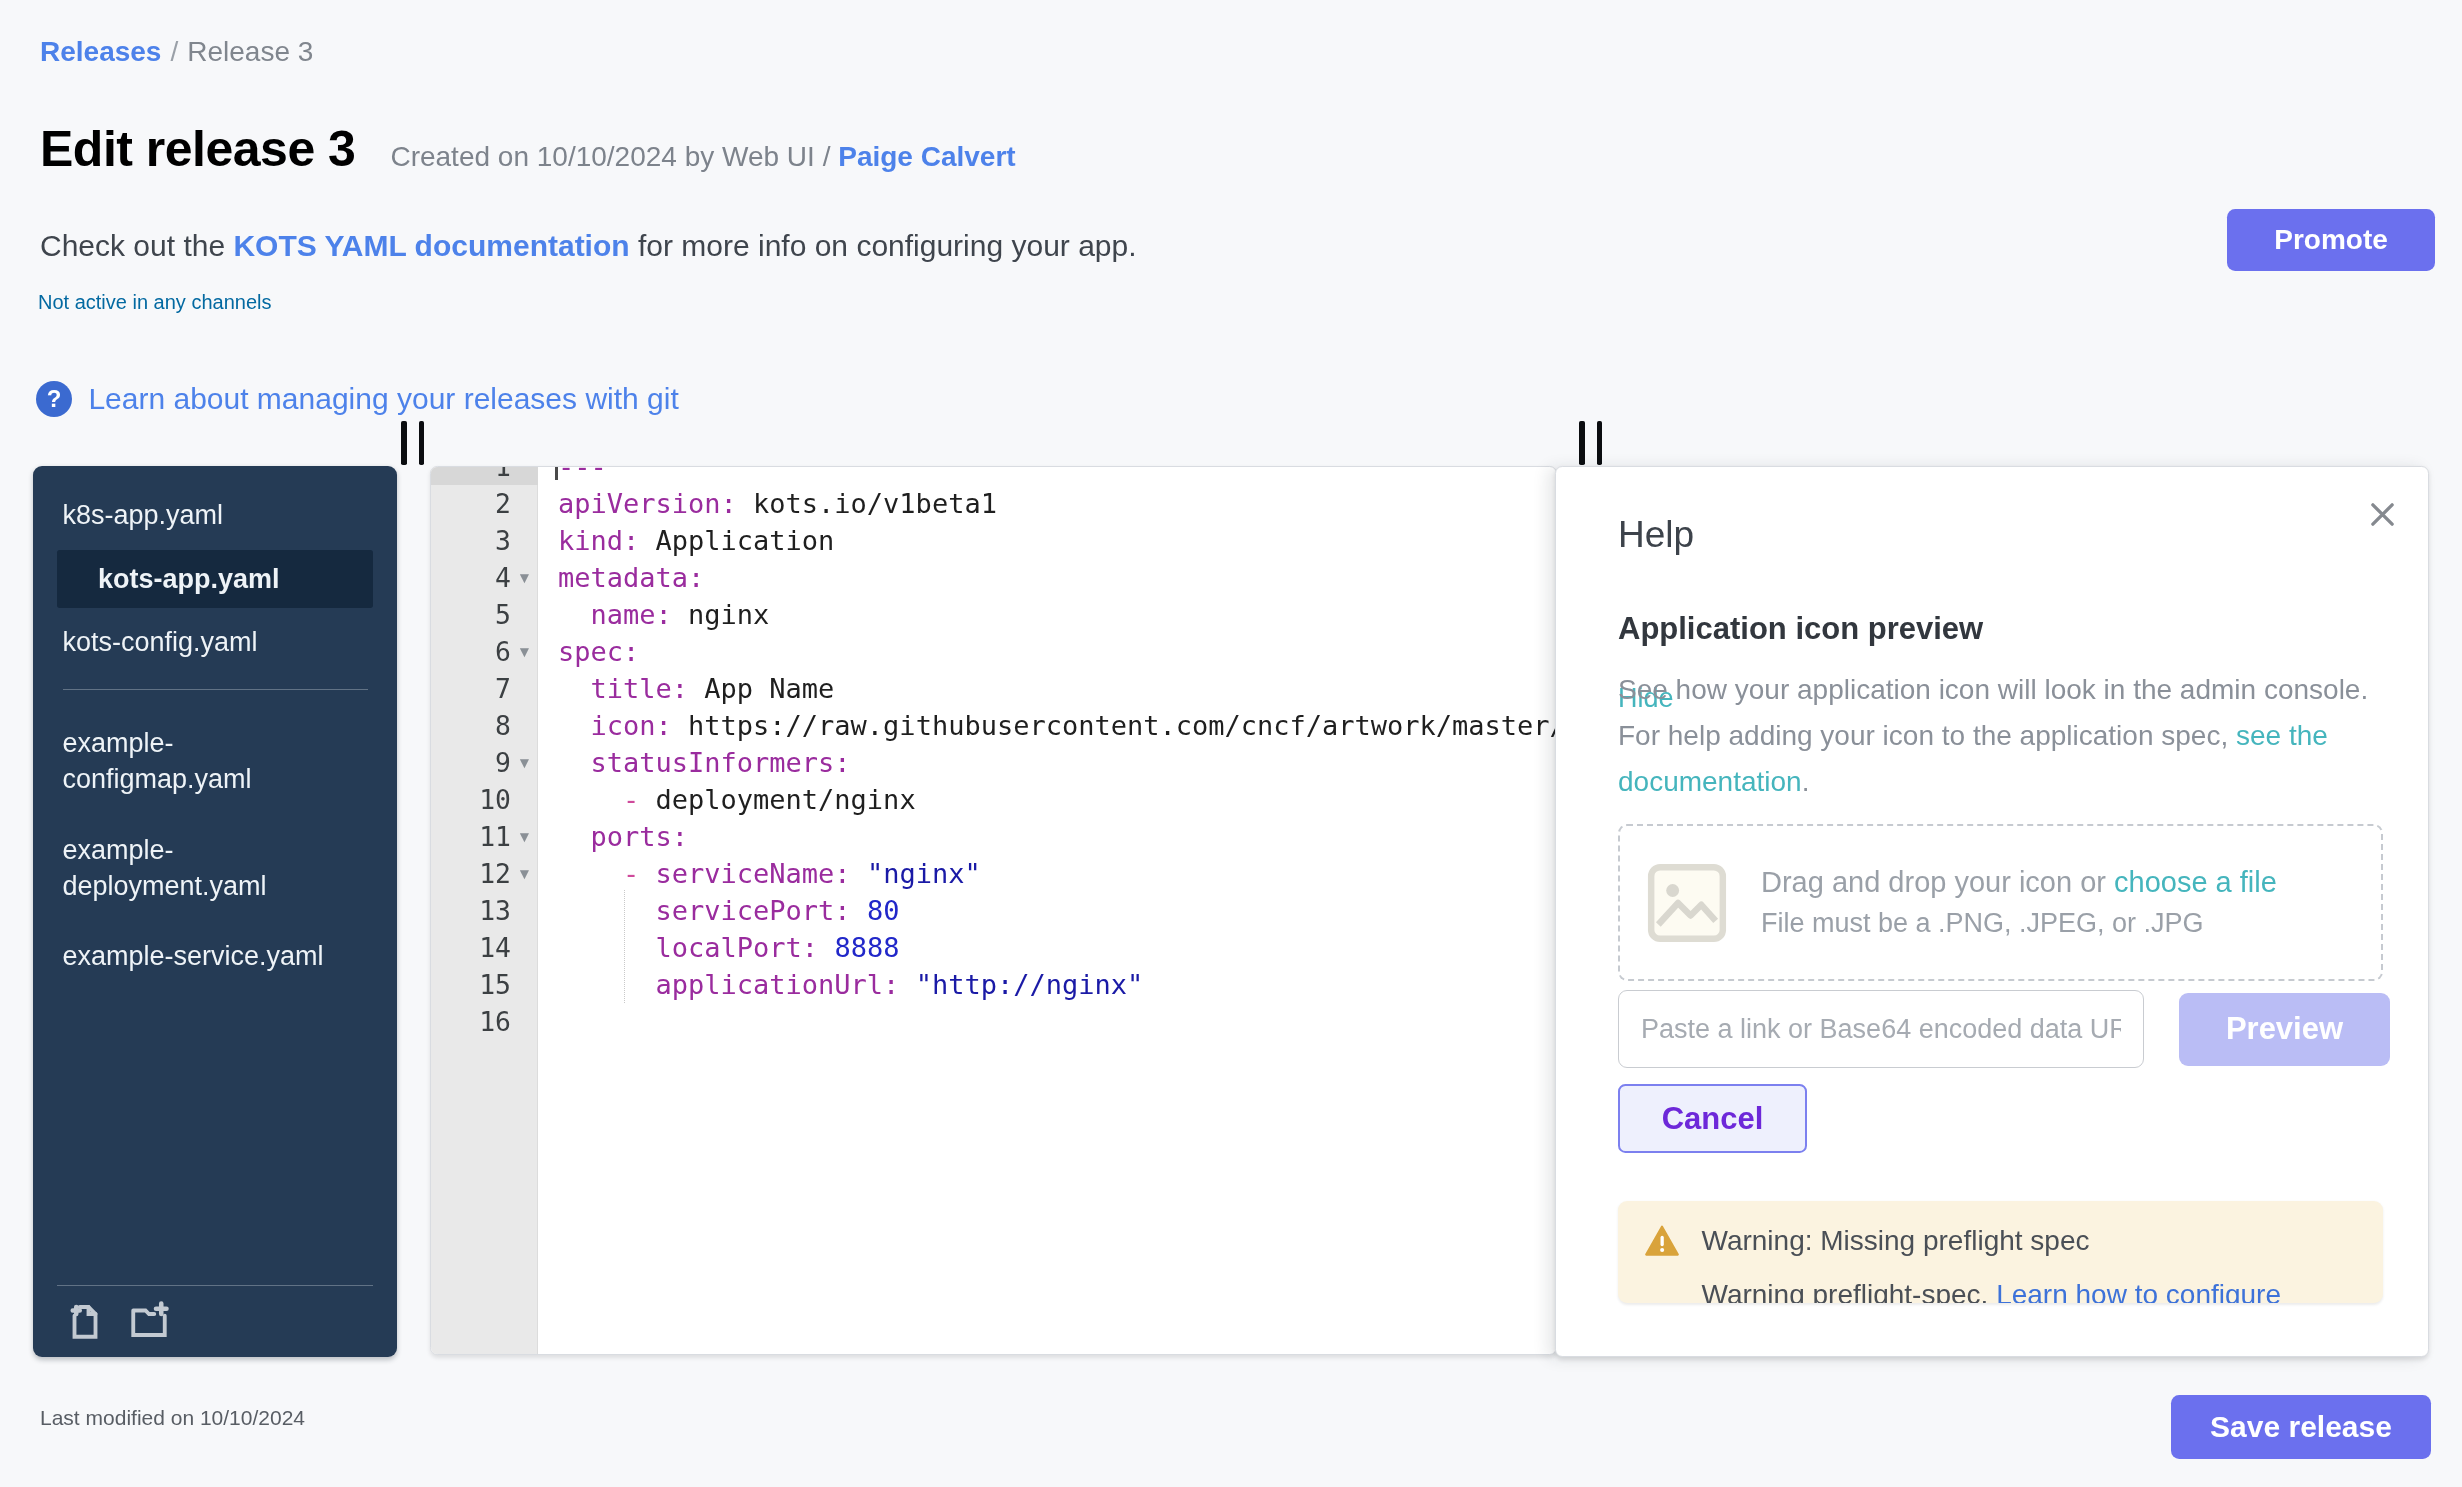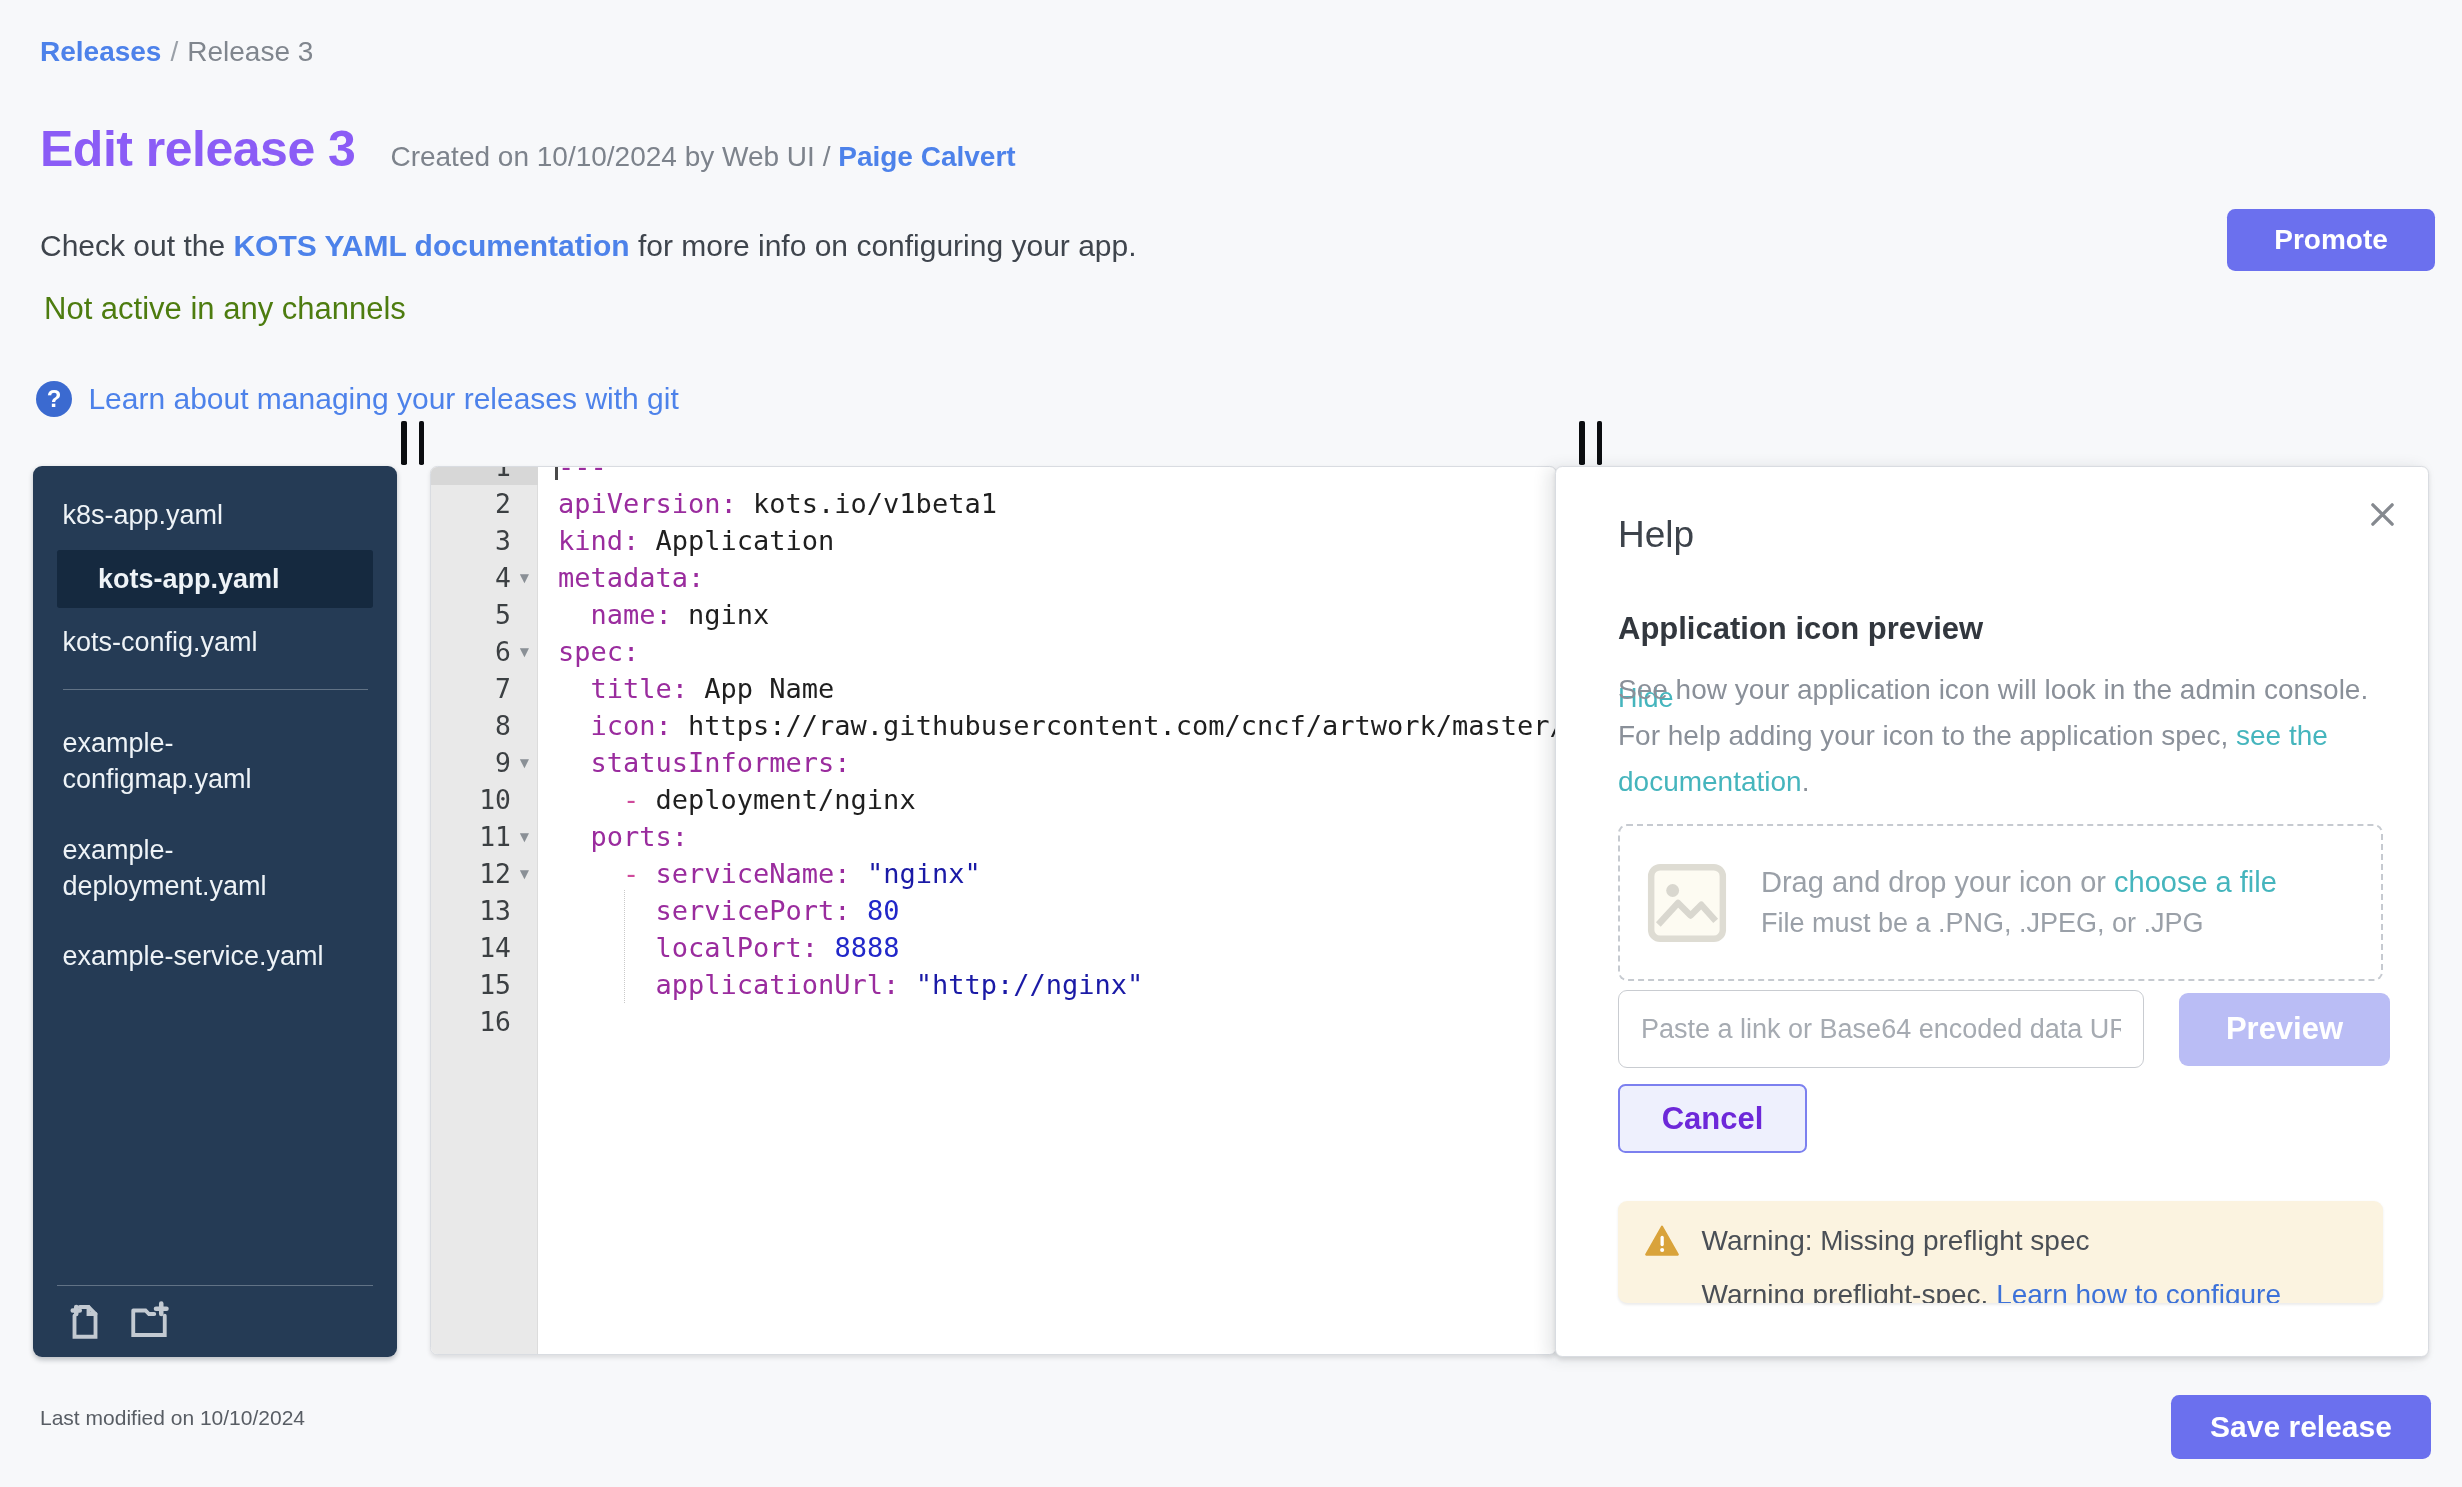--- a/index.html
+++ b/index.html
@@ -6,32 +6,32 @@
   html,body { width:2462px; height:1488px; }
   body { font-family:"Liberation Sans", sans-serif; background:#f7f8fa; color:#3f454d; overflow:hidden; }
   .page { position:relative; width:2462px; height:1096px; background:#f7f8fa; }
 
   
   .breadcrumb { position:absolute; left:40px; top:36px; font-size:28px; color:#80868e; }
   .breadcrumb a { color:#4d82ea; text-decoration:none; font-weight:600; cursor:pointer; }
   .breadcrumb .sep { color:#9aa0a8; margin:0 9px; }
 
   .title-row { position:absolute; left:40px; top:120px; display:flex; align-items:baseline; gap:35px; }
-  .page-title { font-size:50px; font-weight:800; color:#8b5cf6; letter-spacing:-0.5px; }
+  .page-title { font-size:50px; font-weight:800; color:#000000; letter-spacing:-0.5px; }
   .created { font-size:28px; color:#7d838c; }
   .created a { color:#4d82ea; text-decoration:none; font-weight:600; cursor:pointer; }
 
   .doc-line { position:absolute; left:40px; top:229px; font-size:30px; color:#3f454d; }
   .doc-line a { color:#4d82ea; text-decoration:none; font-weight:600; cursor:pointer; }
 
   .btn { border:none; cursor:pointer; font-family:"Liberation Sans",sans-serif; }
   .promote-btn { position:absolute; left:2227px; top:209px; width:208px; height:62px;
     background:#6b70ee; color:#fff; font-size:28px; font-weight:700; border-radius:8.2px; }
 
-  .channel-status { position:absolute; left:44px; top:291px; font-size:31px; color:#4d7c0f; }
+  .channel-status { position:absolute; left:38px; top:291px; font-size:20px; color:#0369a1; }
 
   .git-row { position:absolute; left:36px; top:381px; display:flex; align-items:center; gap:16.4px; cursor:pointer; }
   .q-badge { width:36px; height:36px; border-radius:50%; background:#3b6ad0; color:#fff;
     font-size:24px; font-weight:700; display:flex; align-items:center; justify-content:center; }
   .git-link { font-size:30px; color:#4d82ea; font-weight:500; text-decoration:none; }
 
   
   .main { position:absolute; left:0; top:466px; width:2462px; height:889px; }
 
   

